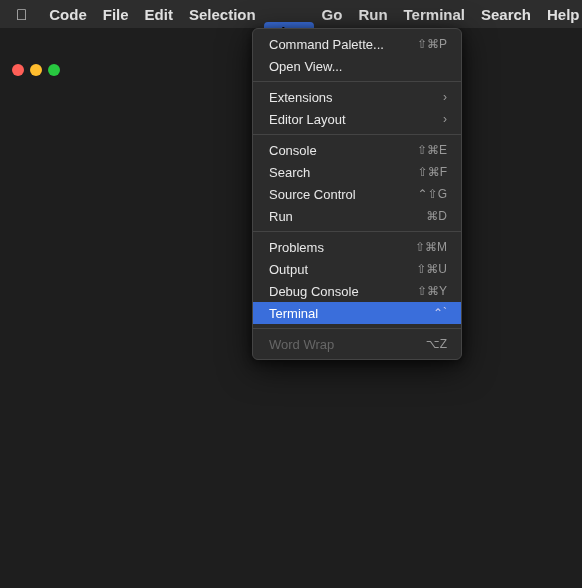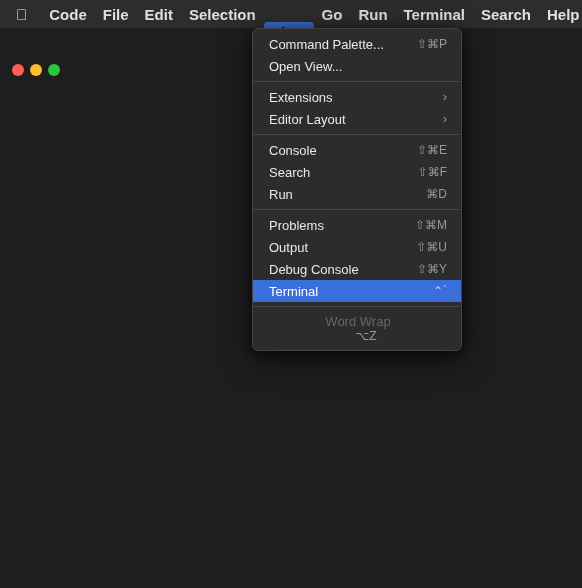--- a/index.html
+++ b/index.html
@@ -89,31 +89,31 @@
     .menu-item {
       display: flex;
       align-items: center;
       justify-content: flex-end;
       padding: 3px 14px 3px 16px;
       color: #e8e8e8;
       font-size: 13px;
       cursor: pointer;
       min-height: 22px;
       border-radius: 0;
+      gap: 8px;
     }
 
     .menu-item.active {
       background: #3a6edb;
       color: #fff;
     }
 
     .menu-item.disabled {
       color: #666;
       cursor: default;
-      flex-direction: column;
     }
 
     .menu-item-label {
       flex: 1;
     }
 
     .menu-item-shortcut {
       color: #999;
       font-size: 12px;
       margin-left: 16px;
@@ -198,20 +198,24 @@
 
   <div class="menu-item">
     <span class="menu-item-label">Console</span>
     <span class="menu-item-shortcut">⇧⌘E</span>
   </div>
   <div class="menu-item">
     <span class="menu-item-label">Search</span>
     <span class="menu-item-shortcut">⇧⌘F</span>
   </div>
   <div class="menu-item">
+    <span class="menu-item-label">Source Control</span>
+    <span class="menu-item-shortcut">⌃⇧G</span>
+  </div>
+  <div class="menu-item">
     <span class="menu-item-label">Run</span>
     <span class="menu-item-shortcut">⌘D</span>
   </div>
 
   <div class="menu-separator"></div>
 
   <div class="menu-item">
     <span class="menu-item-label">Problems</span>
     <span class="menu-item-shortcut">⇧⌘M</span>
   </div>

